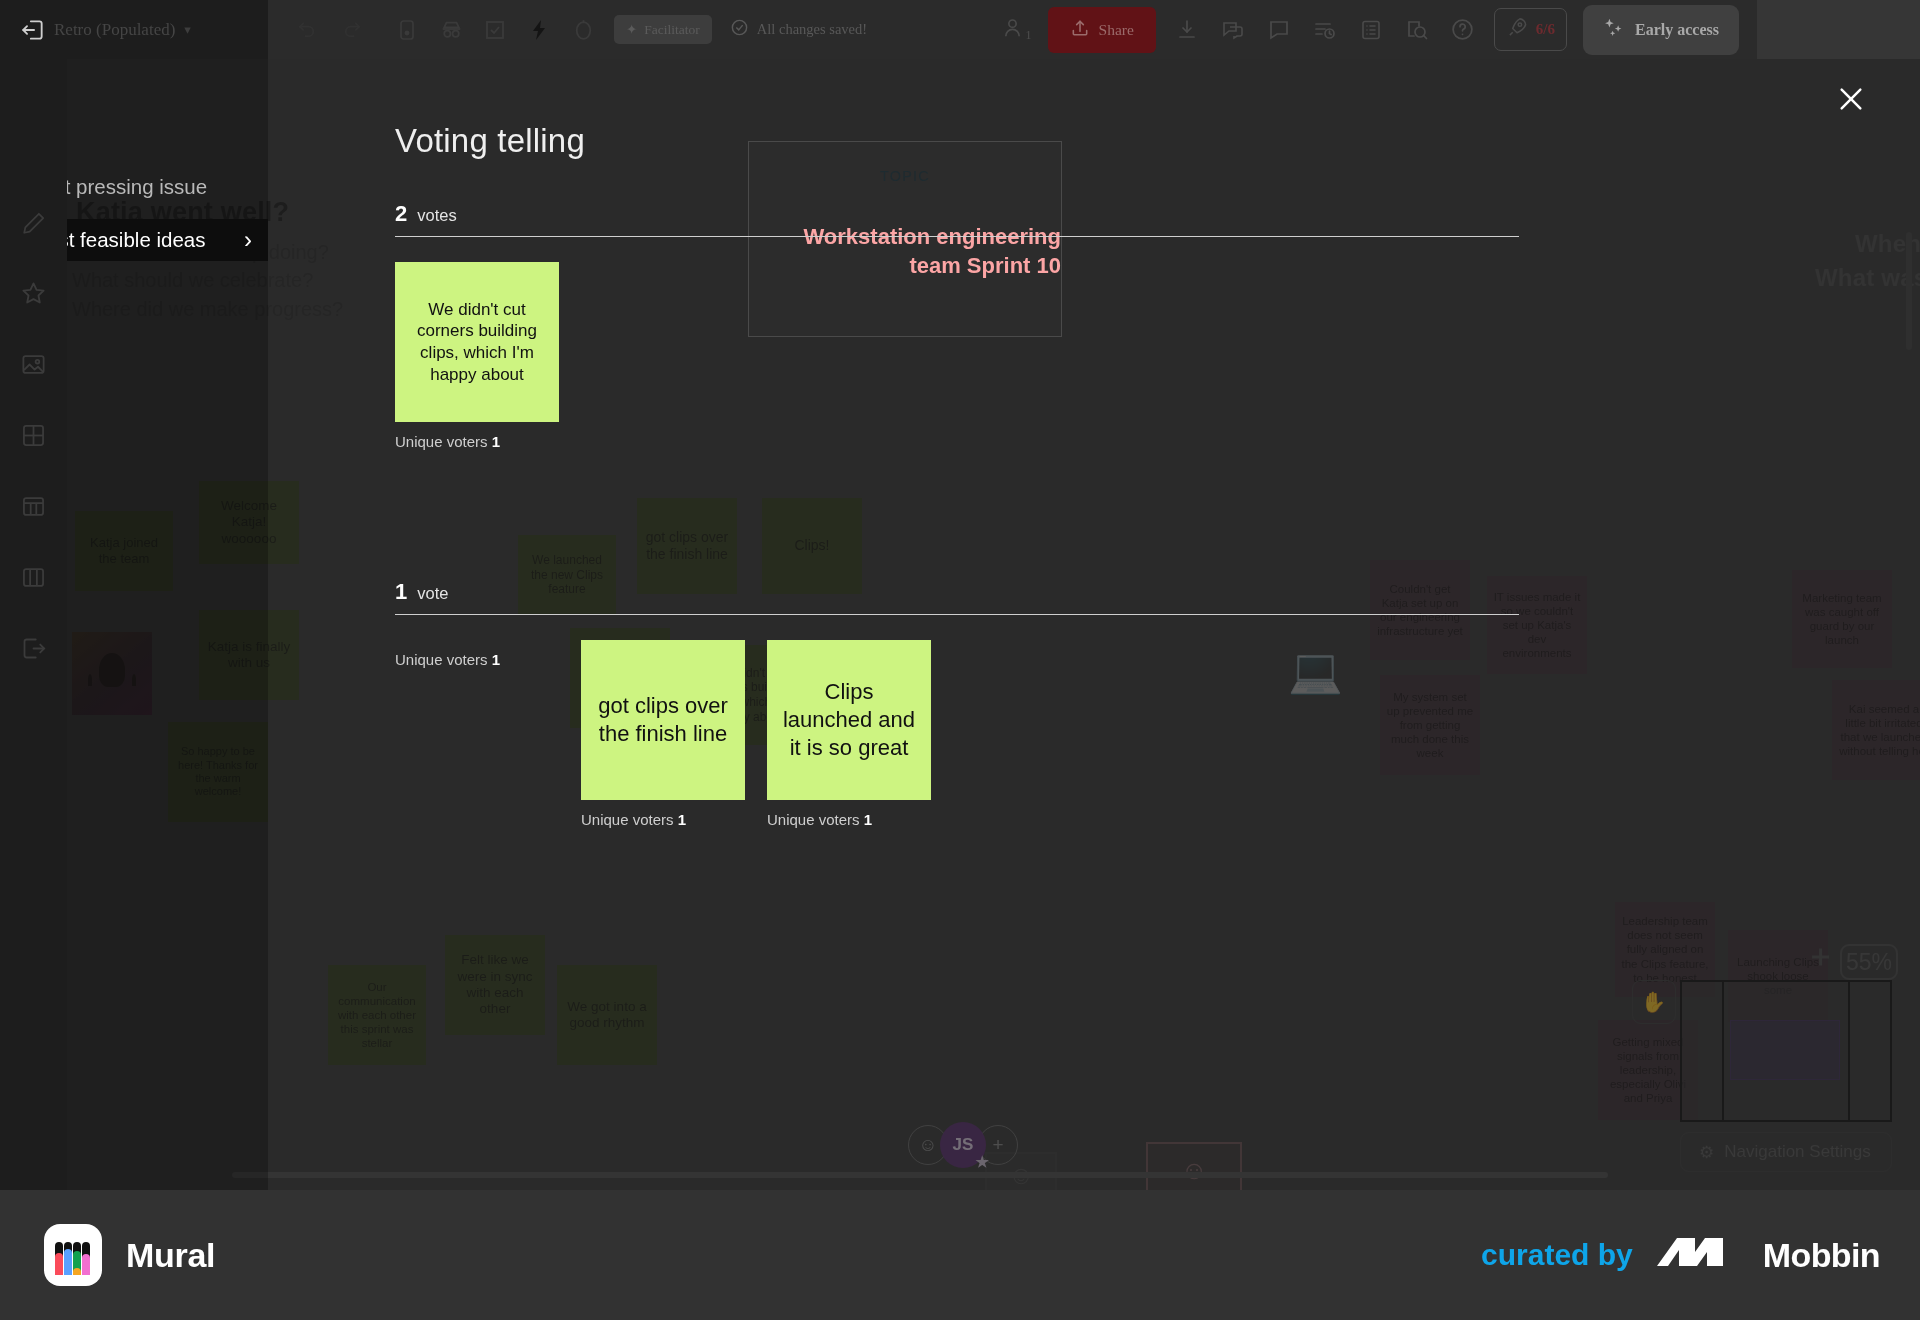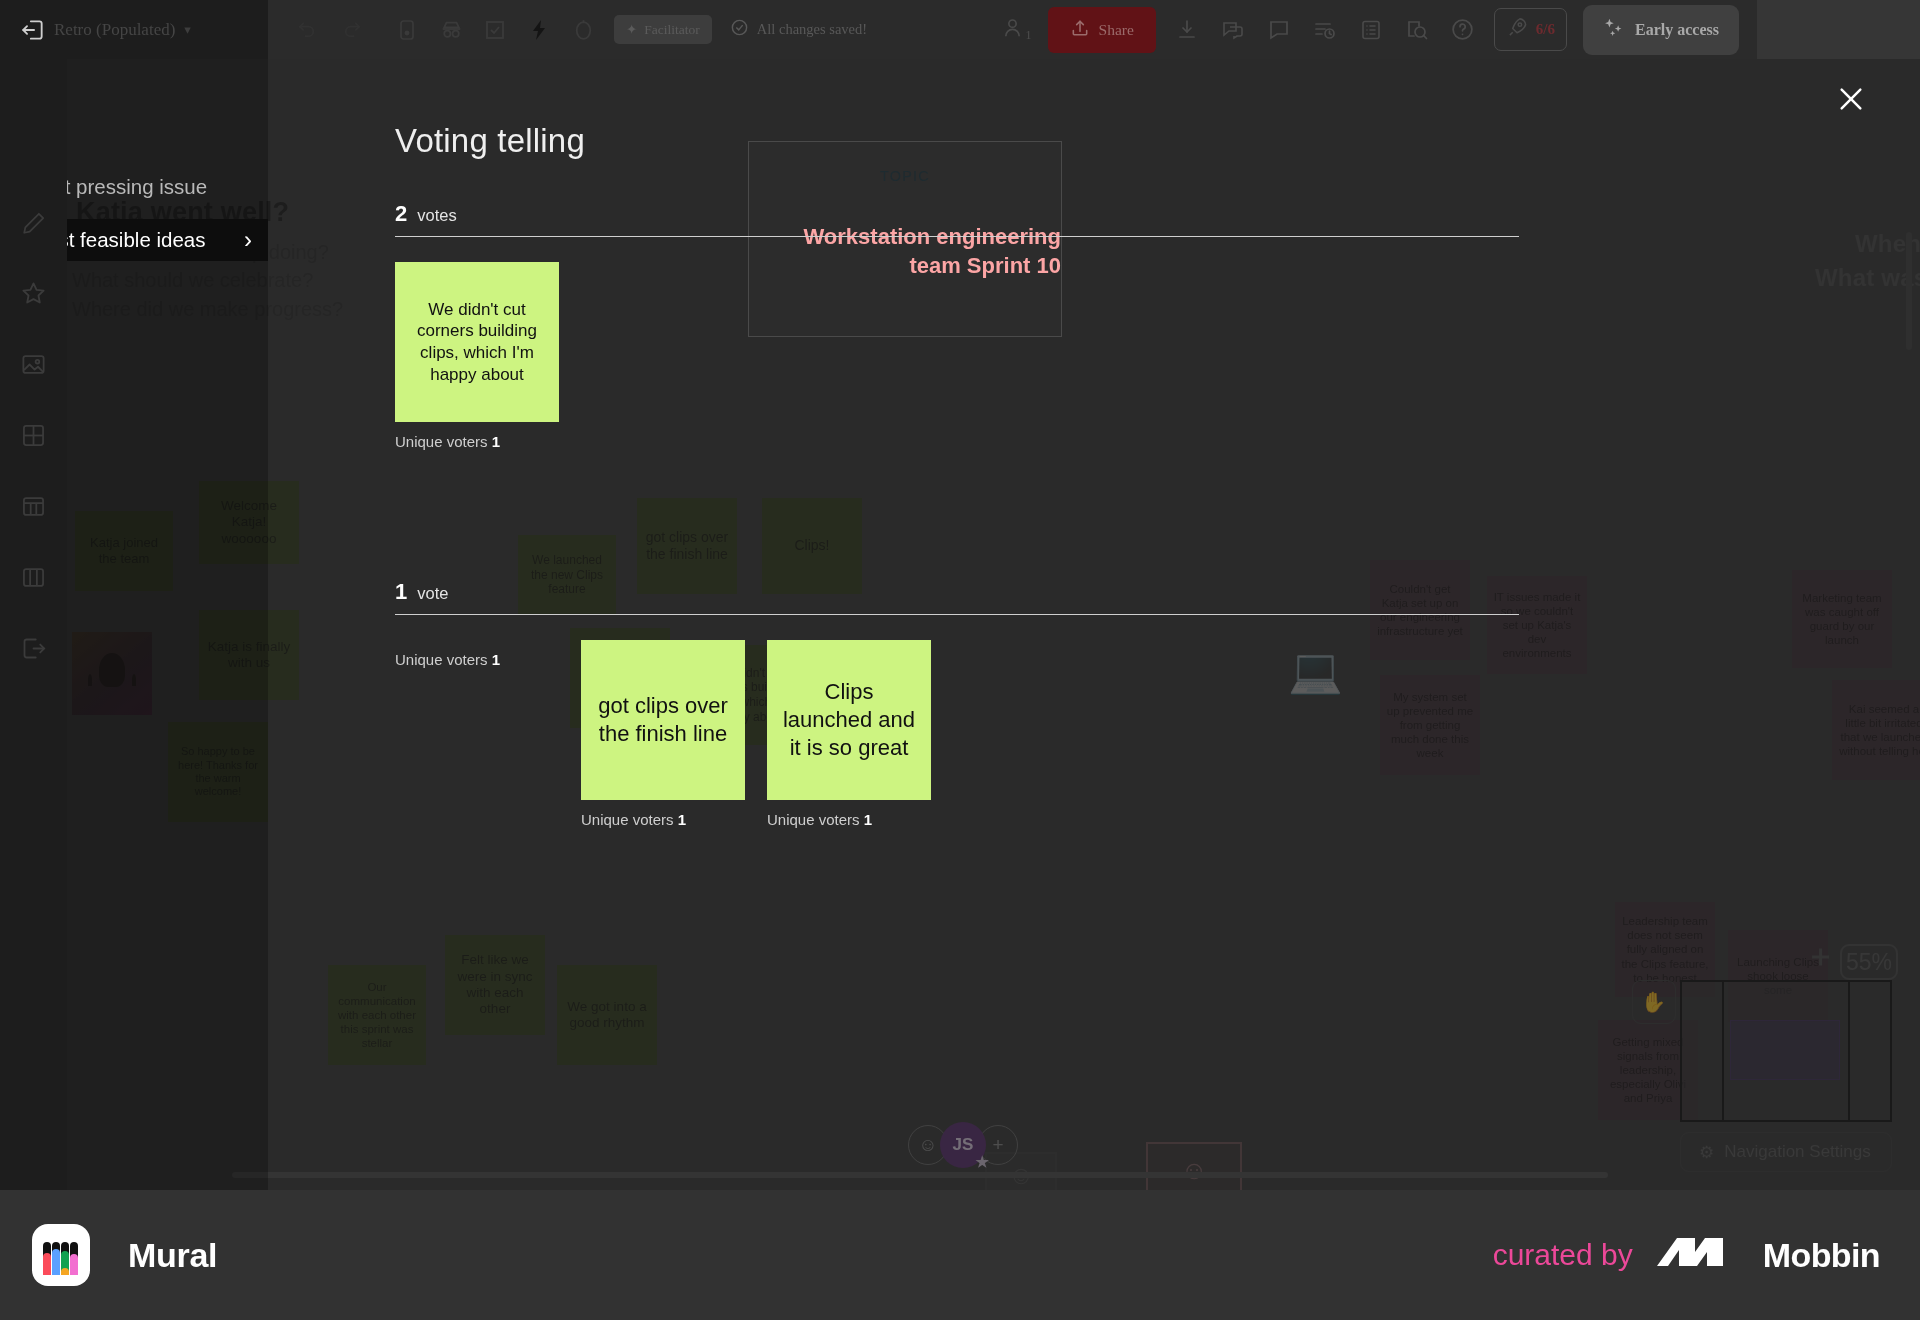--- a/index.html
+++ b/index.html
@@ -225,33 +225,33 @@
     position: absolute; border: 2px solid #3c3c3c; background: rgba(60,60,60,.3);
     display:flex; align-items:center; justify-content:center; color:#4d4d4d; font-size: 26px;
   }
   .laptop-emoji { position: absolute; font-size: 44px; filter: grayscale(.25) brightness(.72); }
 
   
   #footer {
     position: absolute; left: 0; bottom: 0; width: 1920px; height: 130px;
     background: #323232; display: flex; align-items: center; z-index: 40;
   }
-  .brand { display: flex; align-items: center; gap: 38px; margin-left: 32px; }
+  .brand { display: flex; align-items: center; gap: 24px; margin-left: 44px; }
   .brand-mark {
     width: 58px; height: 62px; border-radius: 16px; background: #fff; position: relative; overflow: hidden;
   }
   .brand-mark .bars { position: absolute; left: 11px; top: 15px; width: 36px; height: 36px; }
   .brand-mark .b {
     position: absolute; bottom: 0; width: 8px; border-radius: 5px 5px 0 0;
   }
   .brand-name { color: #fff; font-size: 34px; font-weight: bold; letter-spacing: -.3px; }
   .curated {
     margin-left: auto; margin-right: 40px; display: flex; align-items: center; gap: 22px;
   }
-  .curated .c-txt { color: #ec4899; font-size: 30px; }
+  .curated .c-txt { color: #0ea5e9; font-size: 30px; font-weight: bold; }
   .curated .m-name { color: #fff; font-size: 34px; font-weight: bold; letter-spacing: -.6px; }
 </style>
 </head>
 <body>
 
 <div id="app">
 
   <div id="canvas">
 
     <div class="board-title" style="left:76px; top:197px; font-size:27px;">Katja went well?</div>

